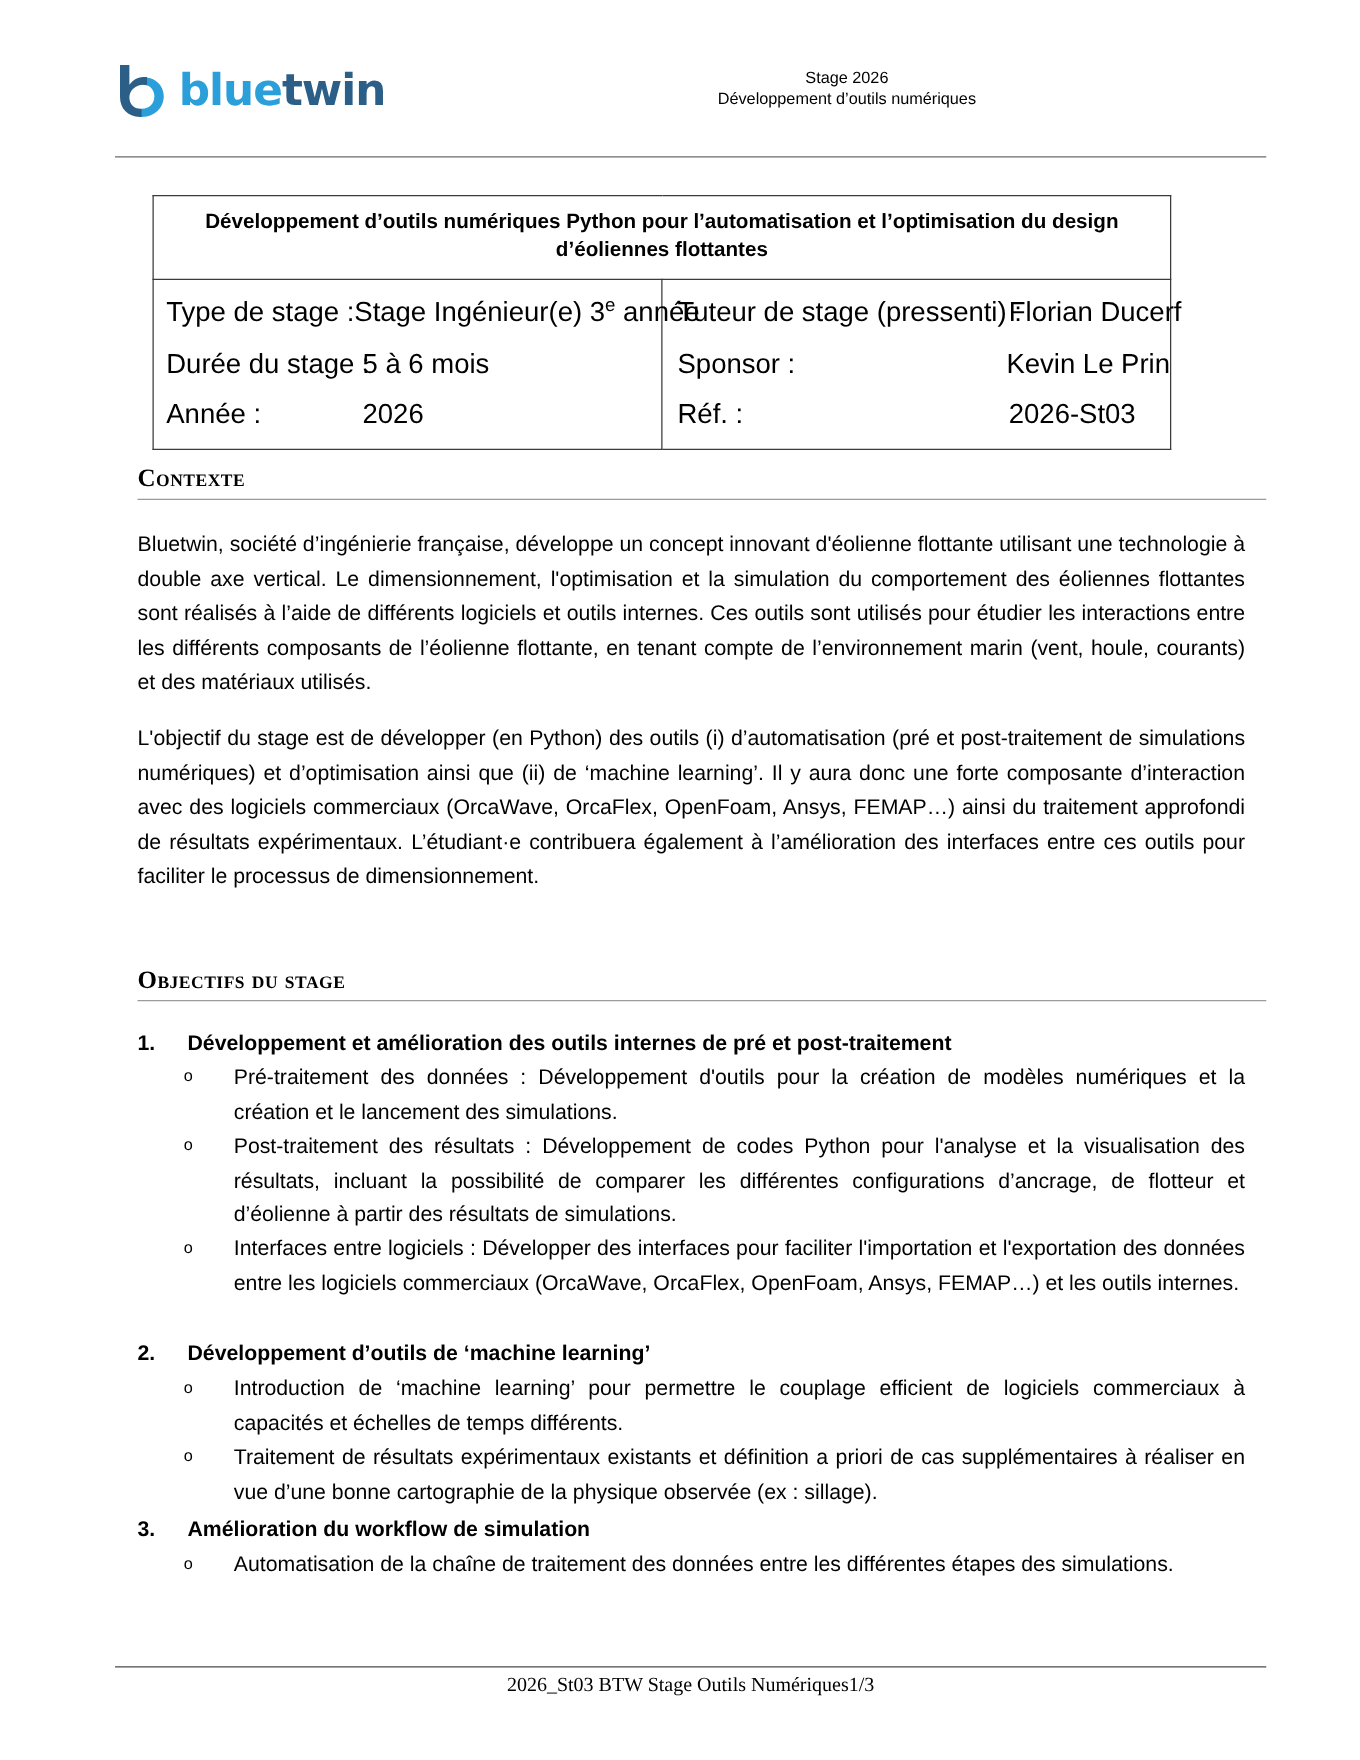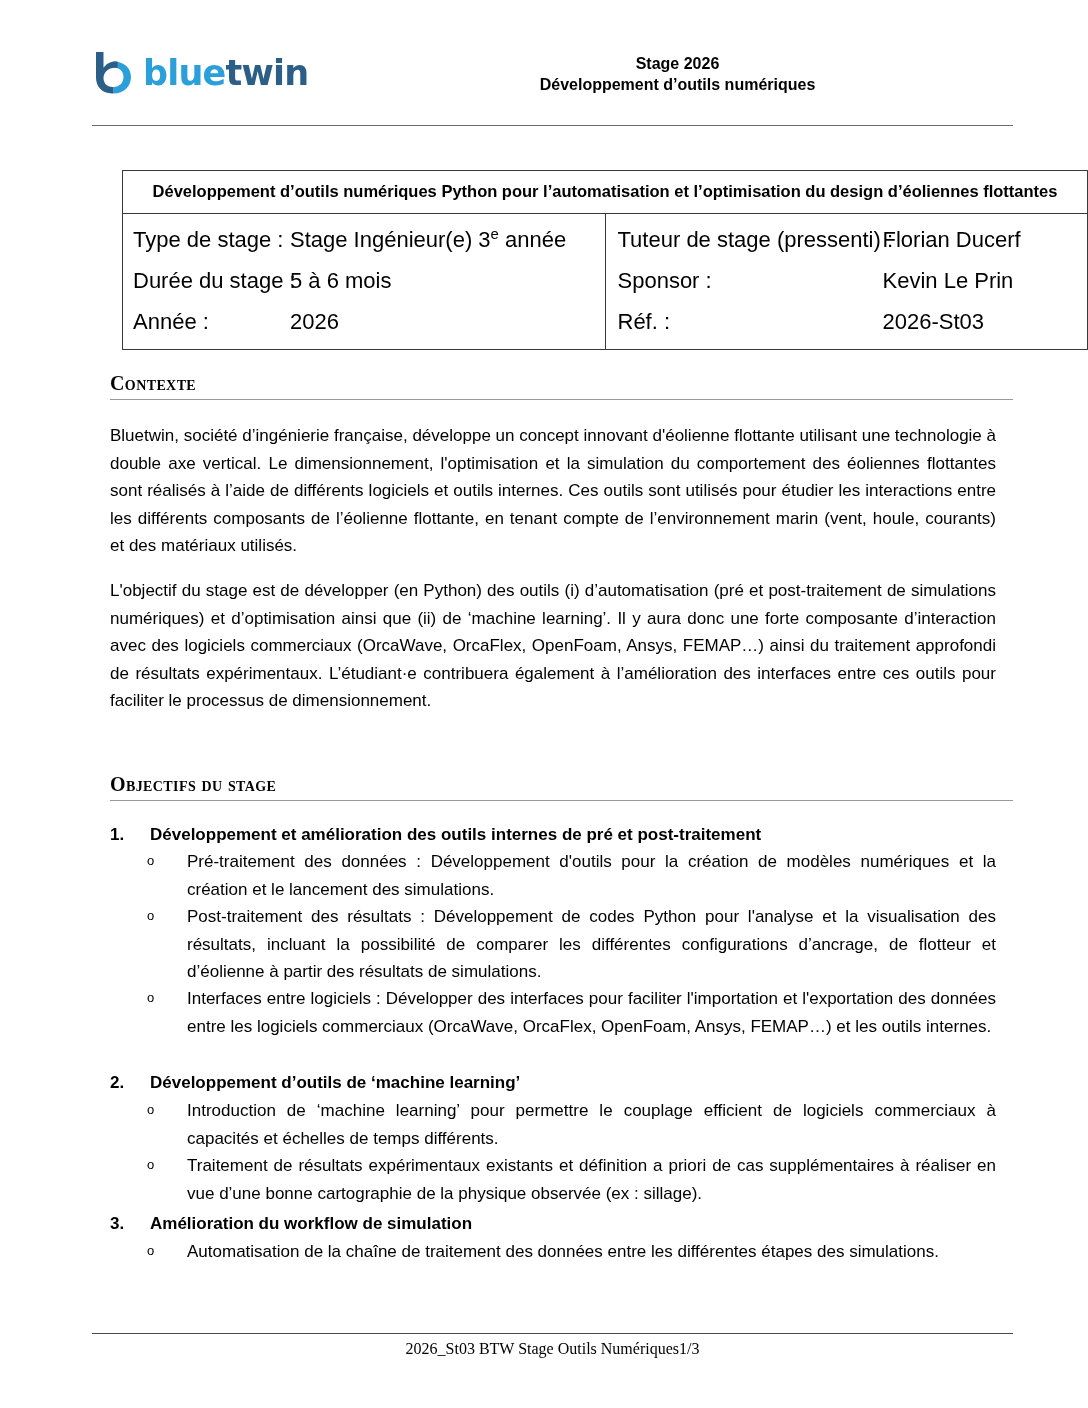--- a/index.html
+++ b/index.html
@@ -54,22 +54,22 @@
   .logo-blue { color: #2B9FD9; }
   .logo-navy { color: #2C5F87; }
 
   .header-center {
     flex: 1 1 auto;
     text-align: center;
     padding-top: 9px;
   }
   .header-center .line1,
   .header-center .line2 {
-    font-size: 16px;
-    font-weight: bold;
+    font-size: 13px;
+    font-weight: normal;
     line-height: 1.32;
     white-space: nowrap;
   }
   .header-right {
     width: 160px;
     text-align: right;
     padding-top: 22px;
     font-size: 20px;
     font-weight: bold;
     white-space: nowrap;
@@ -80,22 +80,22 @@
     top: 125px;
     width: 921px;
     height: 0;
     border-top: 1.6px solid #6b6b6b;
   }
 
   
   .info-table {
     position: absolute;
     left: 122px;
-    top: 170px;
-    width: 966px;
+    top: 156px;
+    width: 815px;
     border-collapse: collapse;
     table-layout: fixed;
   }
   .info-table td {
     border: 1.4px solid #3a3a3a;
     padding: 0;
     vertical-align: top;
   }
   .title-cell {
     text-align: center;

